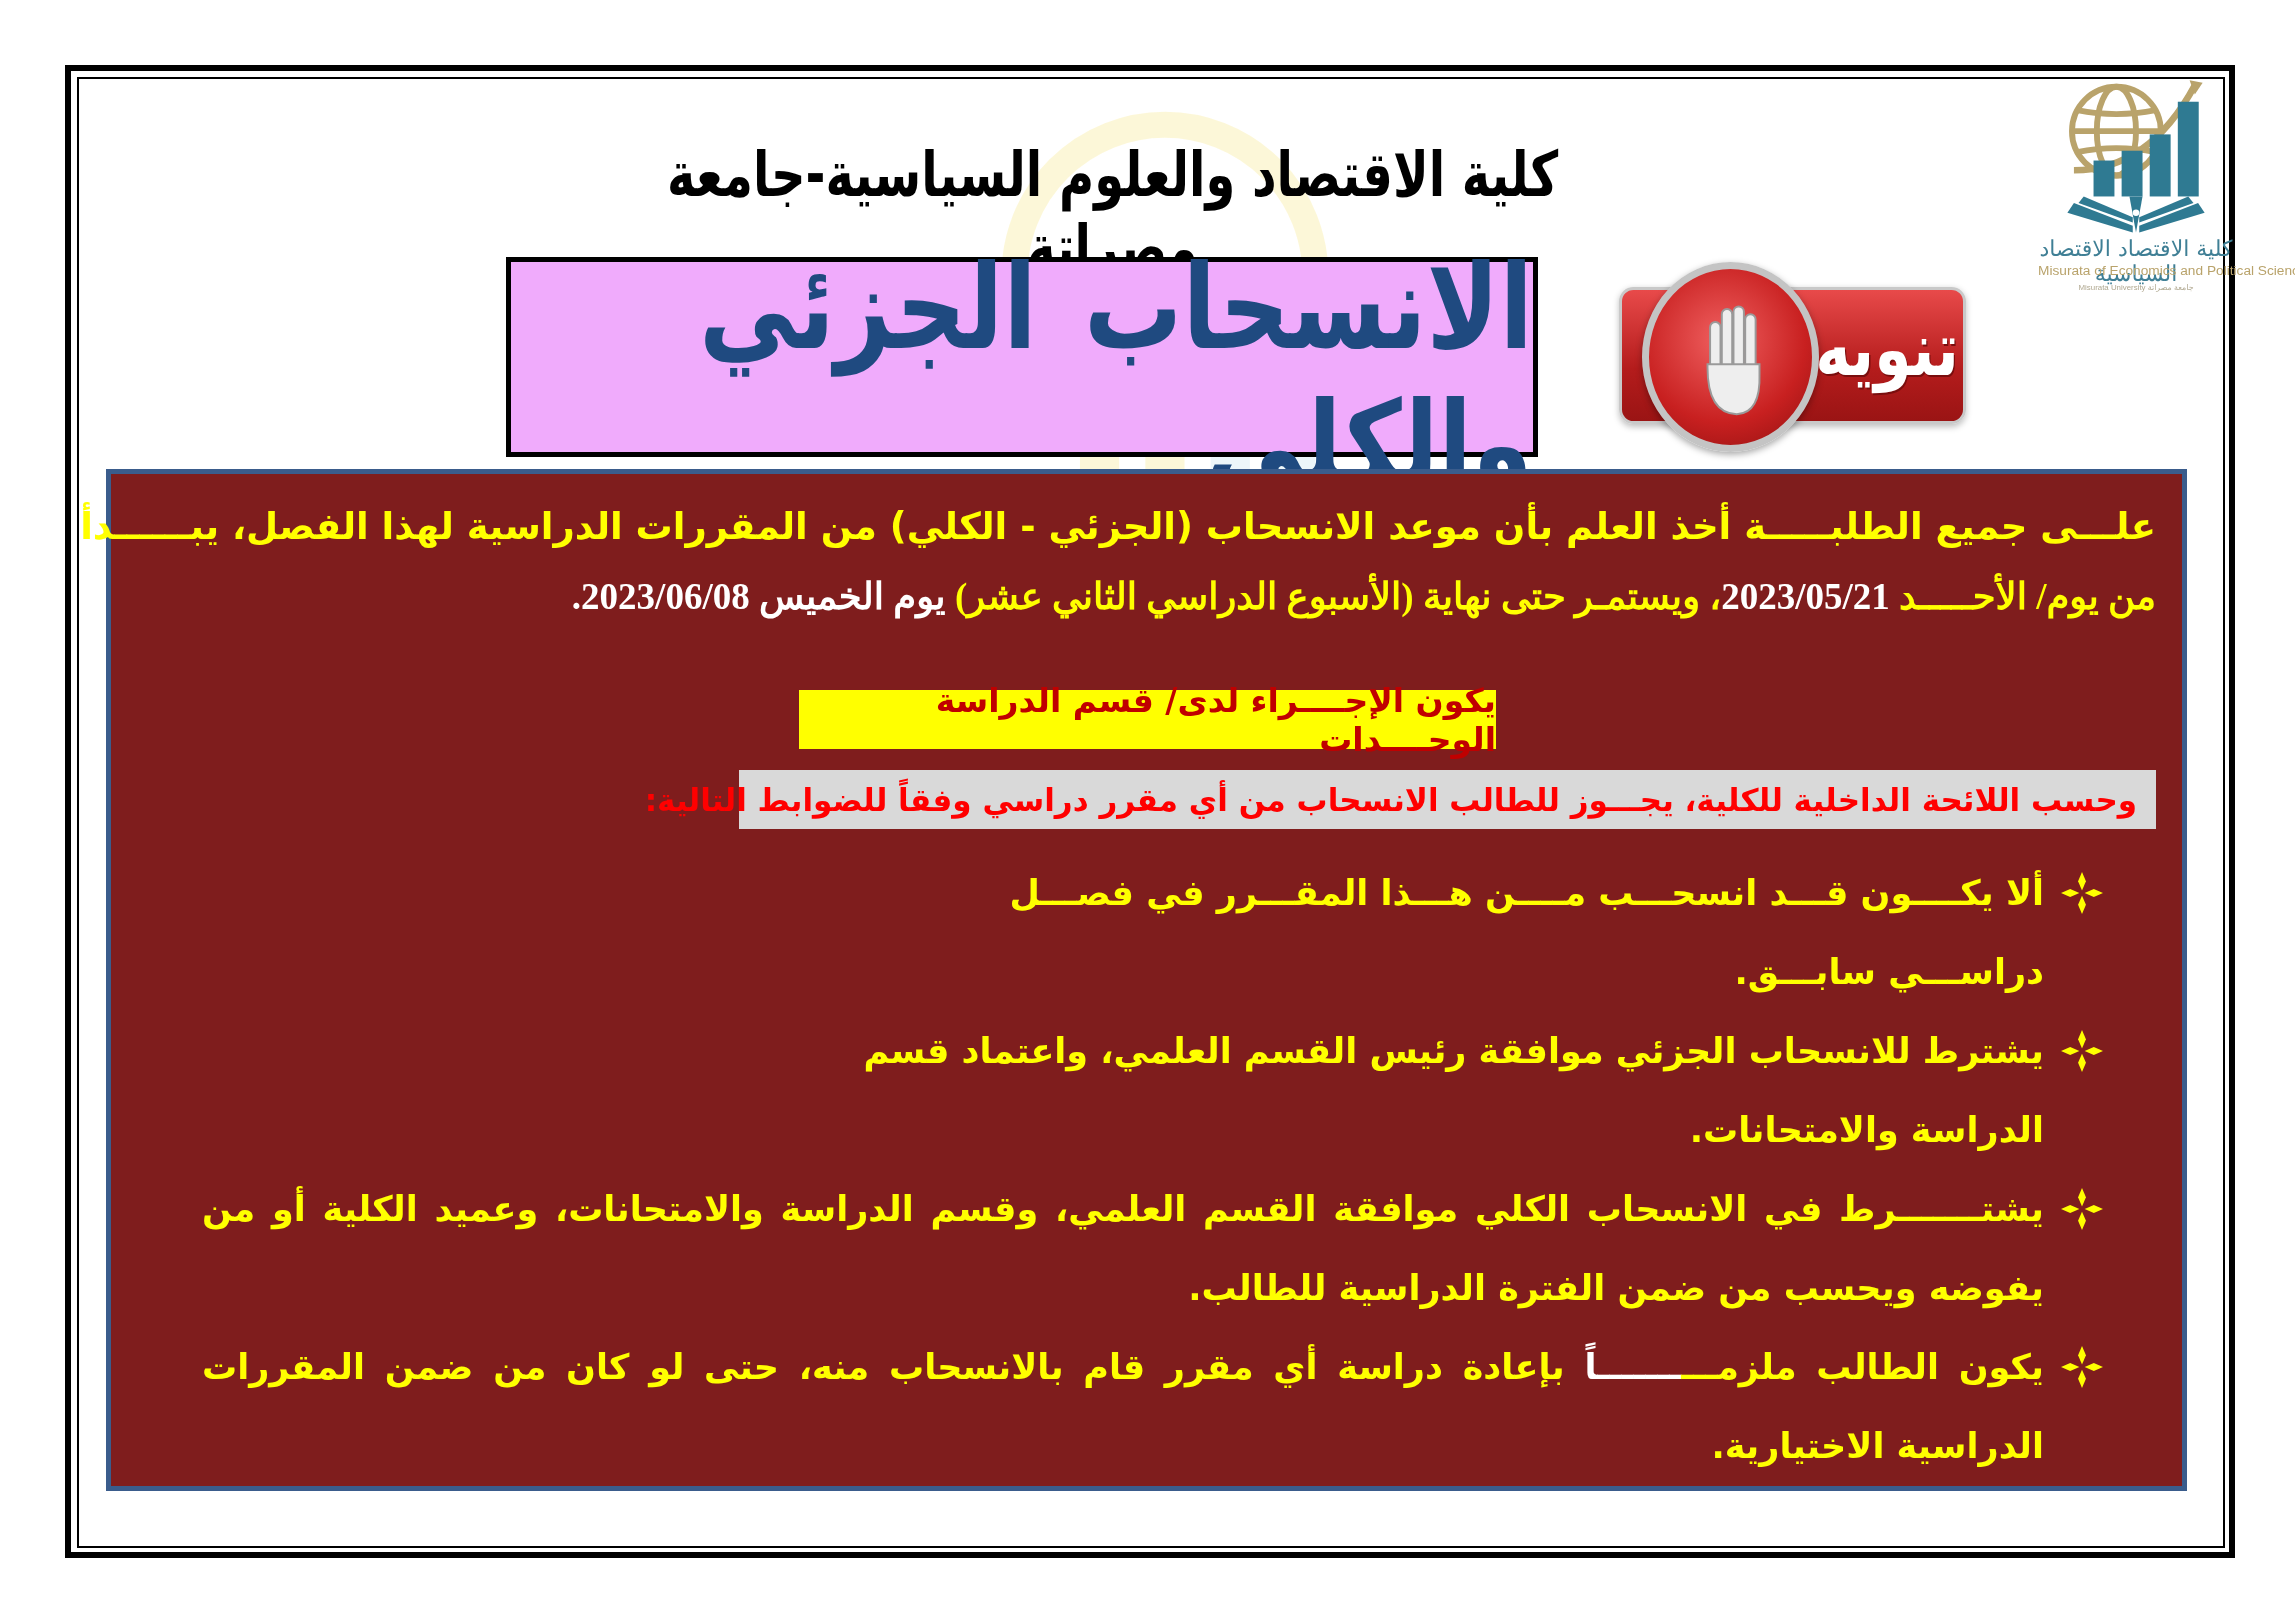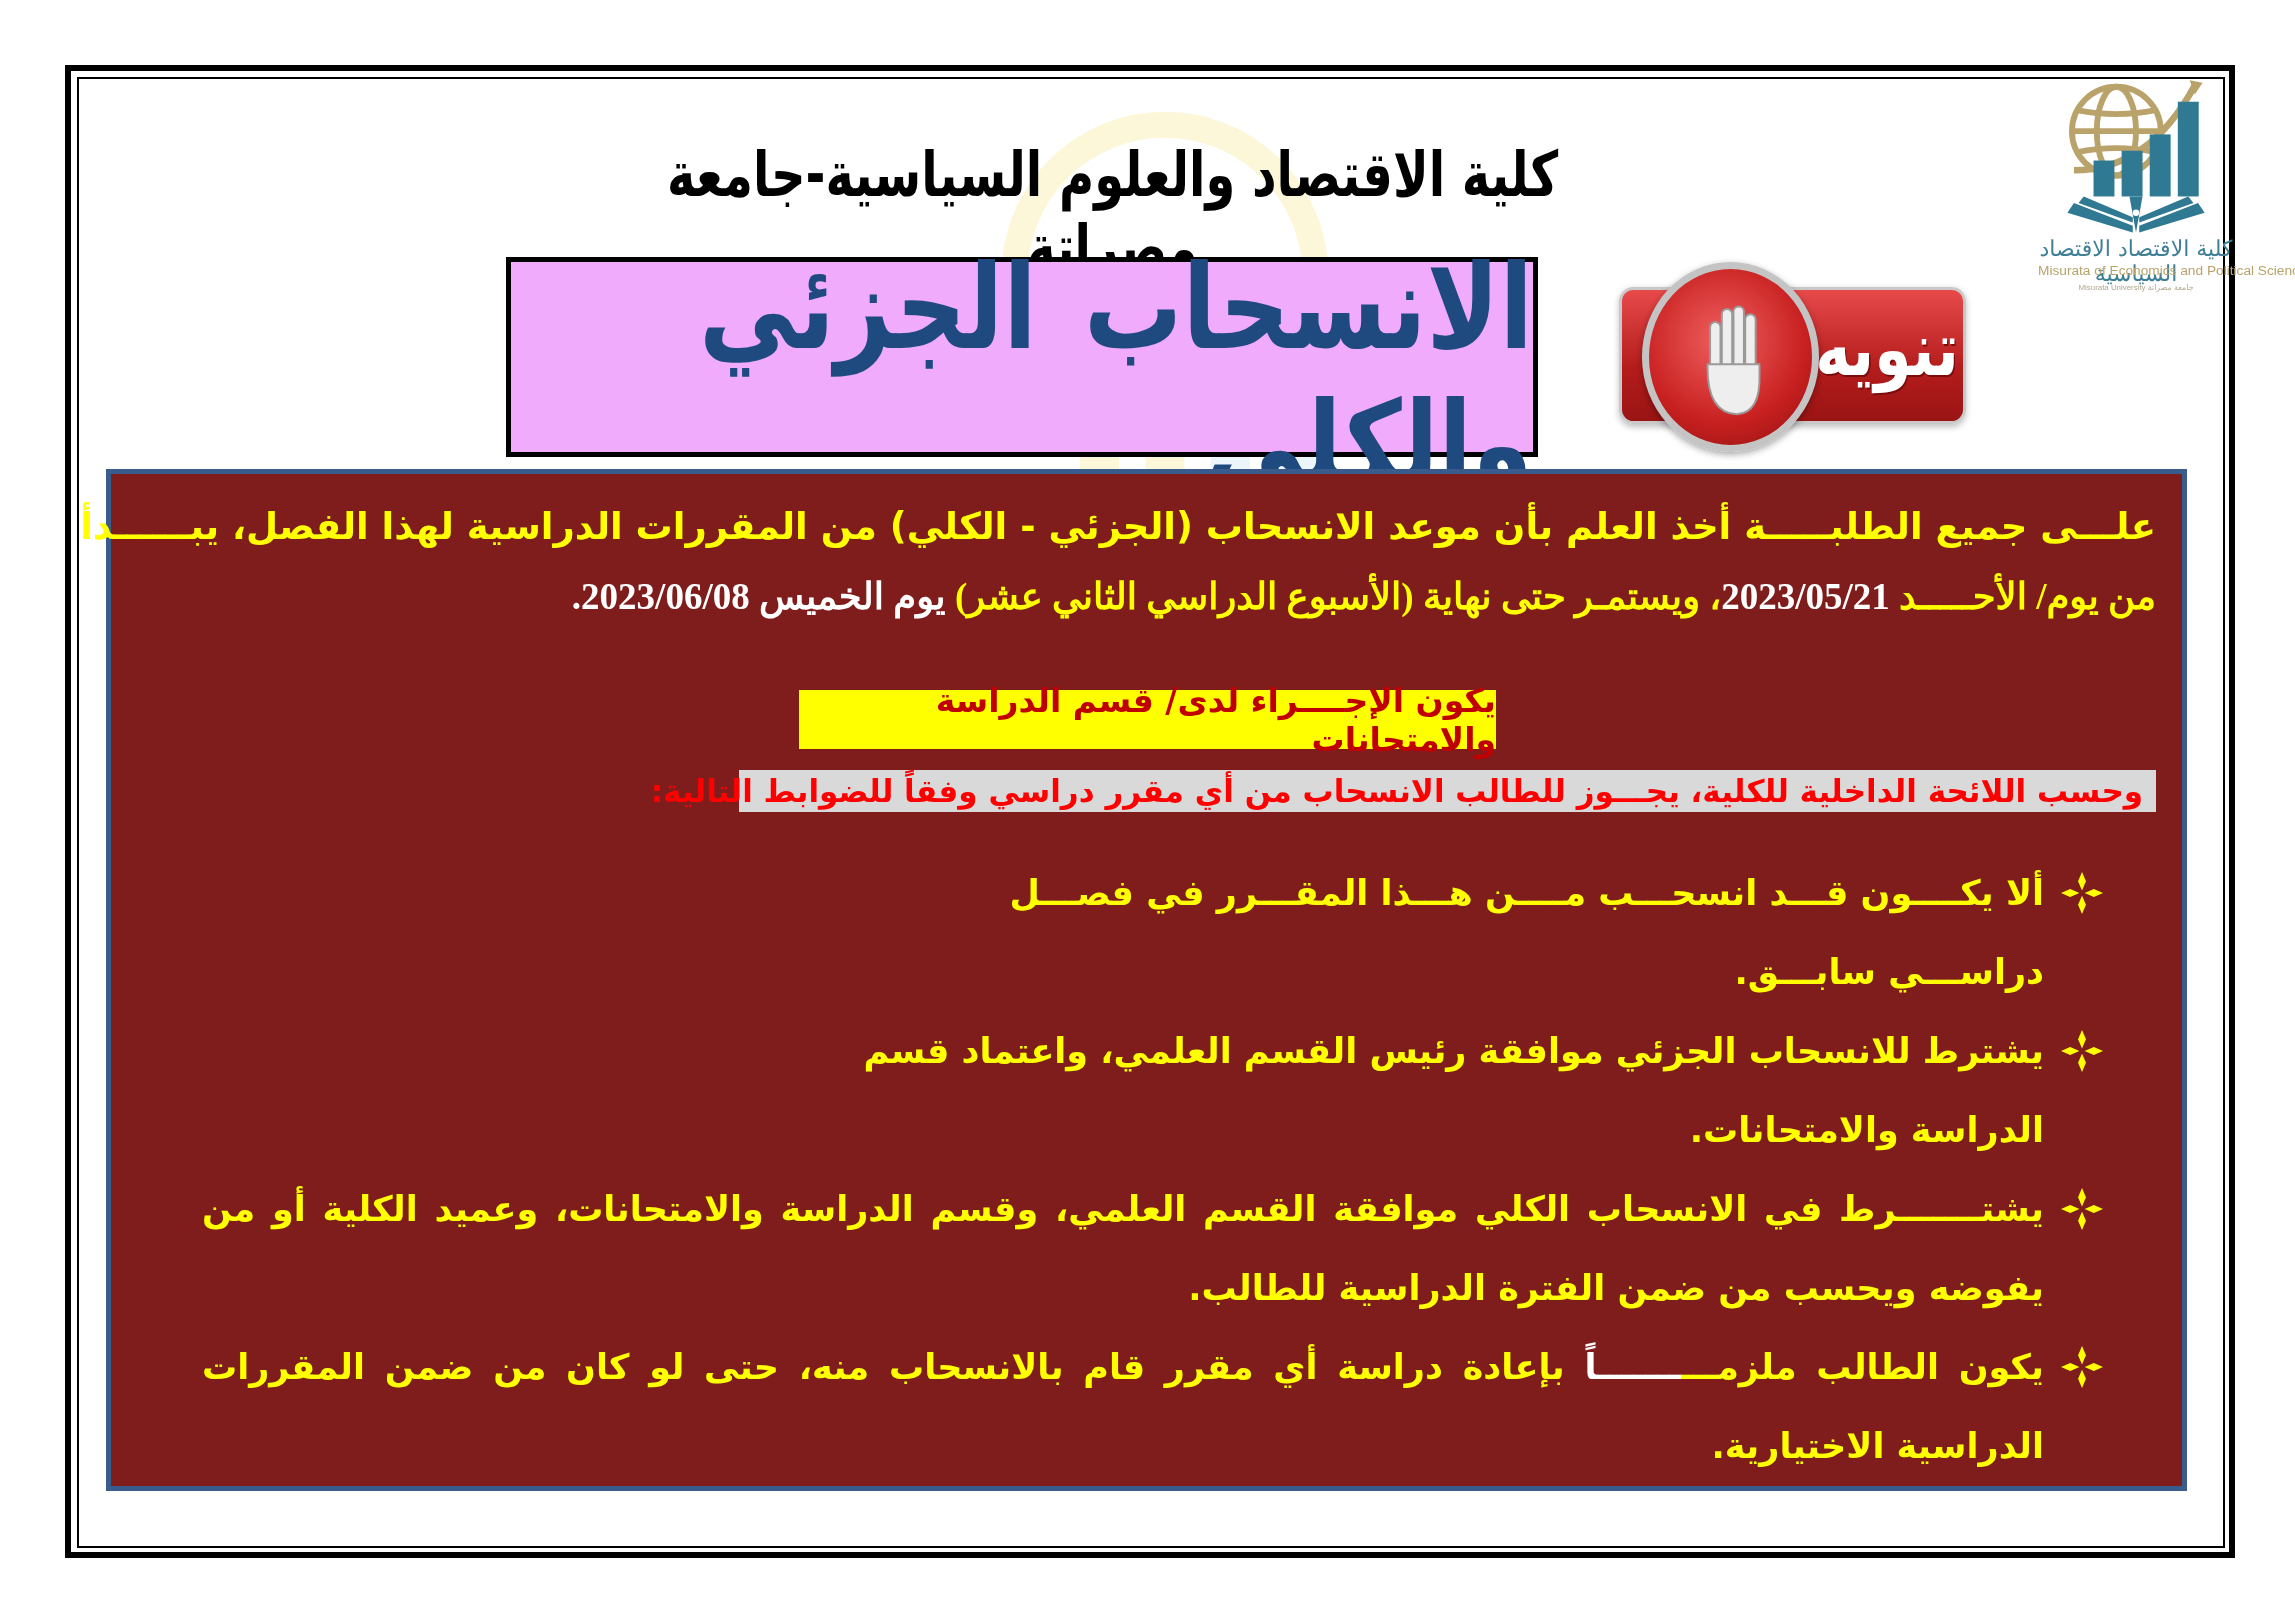--- a/index.html
+++ b/index.html
@@ -28,21 +28,21 @@
 
   .notice-panel { position: absolute; left: 106px; top: 469px; width: 2081px; height: 1022px; background: #7f1d1d; border: 5.9px solid #3a5c8c; box-sizing: border-box; }
 
   .para { position: absolute; right: 26px; width: 2029px; text-align: justify; text-align-last: justify; font-family: "DejaVu Sans", sans-serif; font-weight: bold; font-size: 37px; color: #ffff00; white-space: nowrap; }
   .para-1 { top: 31px; }
   .para-2 { top: 101px; text-align-last: right; font-family: Liberation Serif, serif; }
   .white { color: #ffffff; }
 
   .procedure-banner { position: absolute; left: 688px; top: 216px; width: 697px; height: 59px; background: #ffff00; display: flex; align-items: center; justify-content: center; color: #c00000; font-weight: bold; font-size: 33px; font-family: "DejaVu Sans", sans-serif; }
 
-  .rules-intro { position: absolute; right: 26px; top: 296px; width: 1417px; height: 42px; background: #d9d9d9; display: flex; align-items: center; justify-content: flex-start; color: #ff0000; font-weight: bold; font-size: 31px; font-family: "DejaVu Sans", sans-serif; white-space: nowrap; padding-right: 13px; box-sizing: border-box; }
+  .rules-intro { position: absolute; right: 26px; top: 296px; width: 1417px; height: 59px; background: #d9d9d9; display: flex; align-items: center; justify-content: flex-start; color: #ff0000; font-weight: bold; font-size: 31px; font-family: "DejaVu Sans", sans-serif; white-space: nowrap; padding-right: 19px; box-sizing: border-box; }
 
   .rules-list { position: absolute; right: 79px; top: 380px; width: 1937px; margin: 0; padding: 0; list-style: none; }
   .rule-item { position: relative; padding-right: 59px; font-family: "DejaVu Sans", sans-serif; font-weight: bold; font-size: 35px; color: #ffff00; line-height: 79px; }
   .rule-bullet { position: absolute; right: 0; top: 18.3px; width: 42px; height: 42px; }
   .rule-text { display: block; text-align: right; }
   .rule-item.wide .rule-text { text-align: justify; margin-left: 36px; }
   .rule-item.narrow .rule-text { padding-left: 694px; }
 </style>
 </head>
 <body>
@@ -115,21 +115,21 @@
   <div class="para para-1">علـــى جميع الطلبـــــة أخذ العلم بأن موعد الانسحاب (الجزئي - الكلي) من المقررات الدراسية لهذا الفصل، يبــــــدأ</div>
 
   <div class="para para-2">
     <span>من يوم/ الأحـــــد</span>
     <span class="white">2023/05/21</span><span>، ويستمـر حتى</span>
     <span>نهاية (الأسبوع الدراسي الثاني عشر)</span>
     <span class="white">يوم الخميس</span>
     <span class="white">2023/06/08.</span>
   </div>
 
-  <div class="procedure-banner">يكون الإجــــراء لدى/ قسم الدراسة والامتحانات</div>
+  <div class="procedure-banner">يكون الإجــــراء لدى/ قسم الدراسة الوحــــدات</div>
 
   <div class="rules-intro">وحسب اللائحة الداخلية للكلية، يجـــوز للطالب الانسحاب من أي مقرر دراسي وفقاً للضوابط التالية:</div>
 
   <ul class="rules-list">
     <li class="rule-item narrow">
       <svg class="rule-bullet" viewBox="0 0 64 64">
           <g fill="#ffff00">
             <polygon points="32,0 38,14 32,28 26,14"></polygon>
             <polygon points="32,36 38,50 32,64 26,50"></polygon>
             <polygon points="0,32 14,26 28,32 14,38"></polygon>

